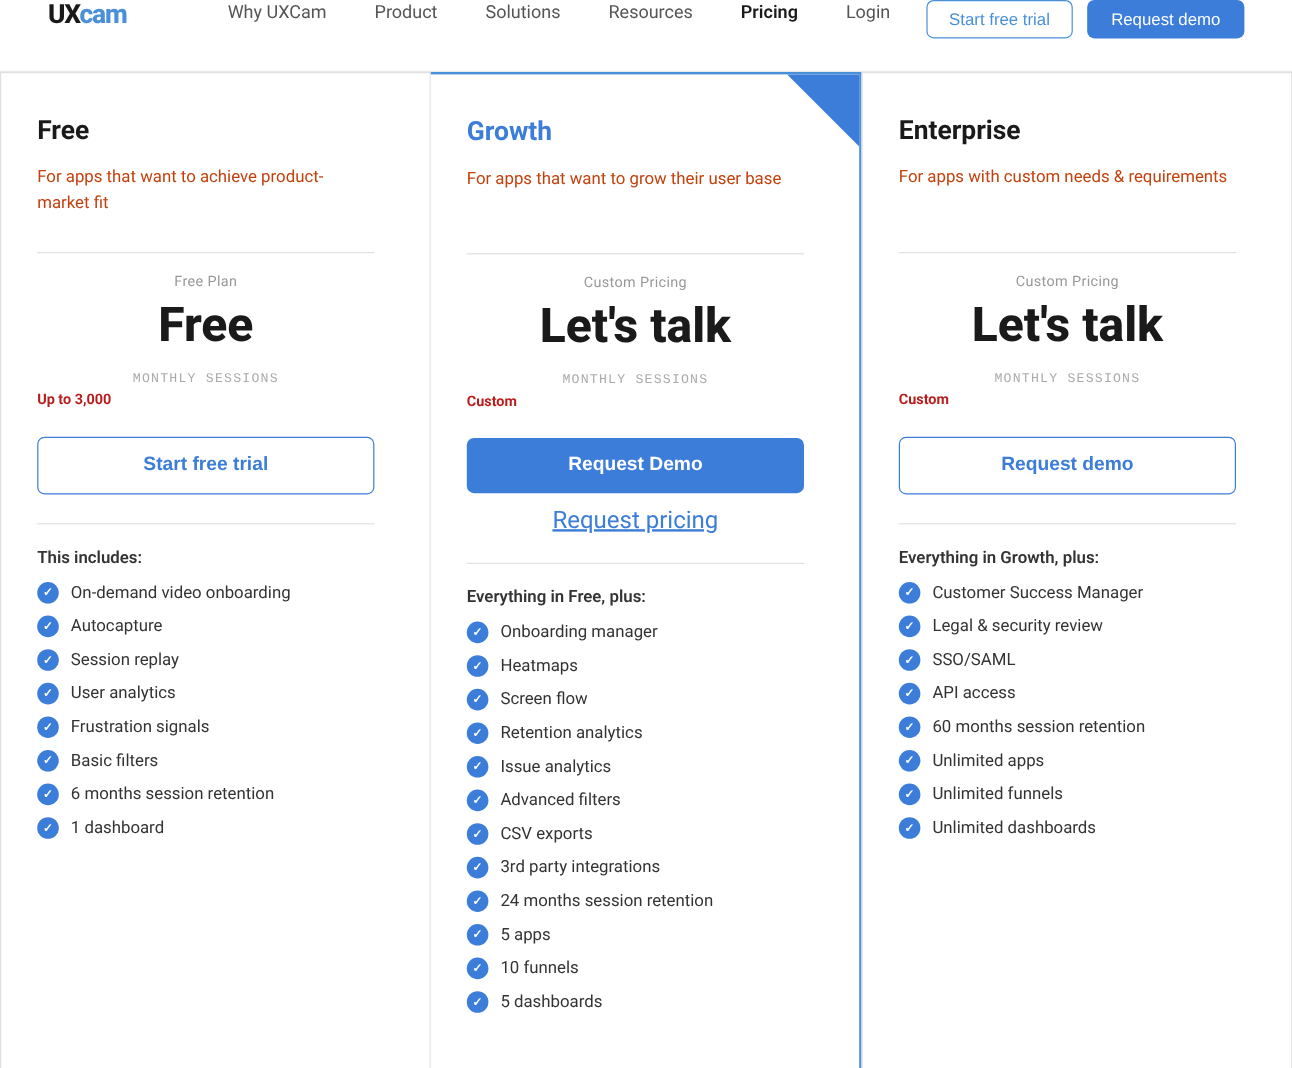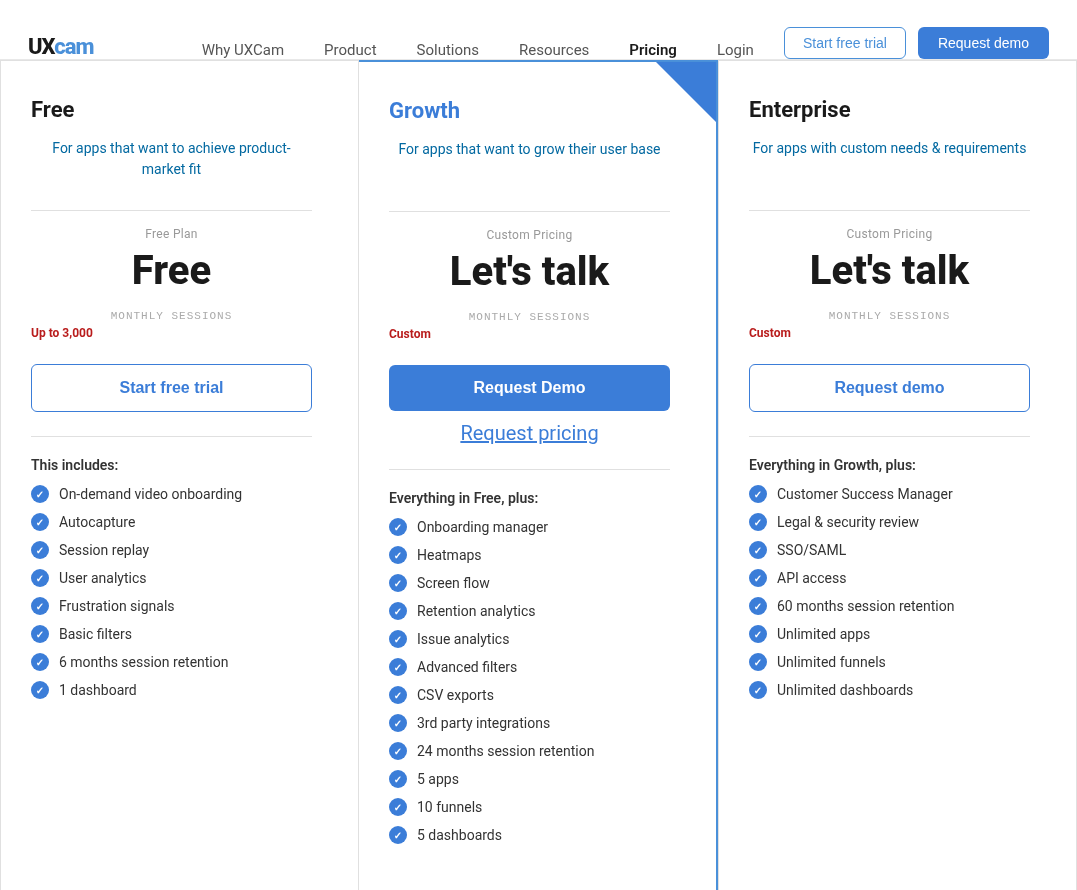--- a/index.html
+++ b/index.html
@@ -2,22 +2,22 @@
 <html><head>
   <meta charset="utf-8">
   <style>
     * { box-sizing: border-box; margin: 0; padding: 0; }
     body { font-family: -apple-system, BlinkMacSystemFont, 'Segoe UI', Roboto, sans-serif; background: #f5f5f5; color: #333; }
 
     
     nav {
       background: #fff;
       display: flex;
-      align-items: flex-end;
-      padding: 0 28px;
+      align-items: flex-start;
+      padding: 0 40px;
       height: 60px;
       border-bottom: 1px solid #e8e8e8;
       position: sticky;
       top: 0;
       z-index: 10;
     }
     .nav-logo {
       font-size: 22px;
       font-weight: 800;
       color: #1a1a1a;
@@ -110,25 +110,24 @@
     .plan-name {
       font-size: 22px;
       font-weight: 700;
       color: #1a1a1a;
       margin-bottom: 16px;
     }
     .plan-name.growth-name { color: #3b7dd8; }
 
     .plan-description {
       font-size: 14px;
-      color: #0369a1;
+      color: #c2410c;
       line-height: 1.5;
       margin-bottom: 28px;
       min-height: 44px;
-      text-align: center;
     }
 
     .plan-divider {
       border: none;
       border-top: 1px solid #e0e0e0;
       margin: 16px 0;
     }
 
     .plan-pricing-label {
       text-align: center;

